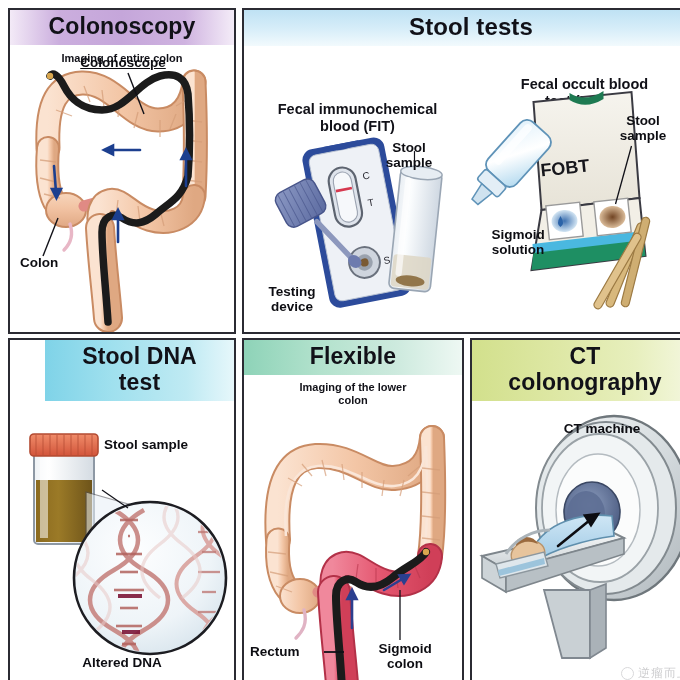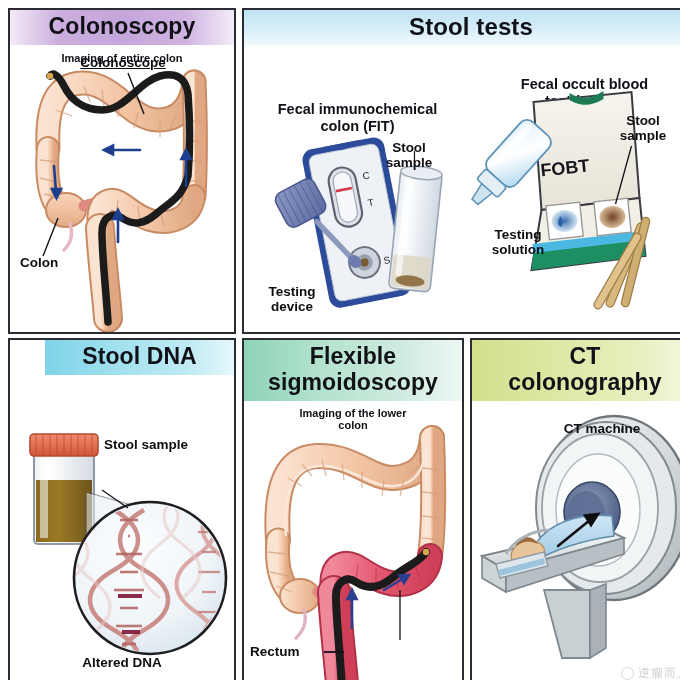--- a/index.html
+++ b/index.html
@@ -171,21 +171,21 @@
     <div class="lbl" style="left:58px;top:46px;width:110px;text-decoration:underline;">Colonoscope</div>
     <div class="lbl left" style="left:10px;top:246px;width:70px;">Colon</div>
   </div>
 
   <div class="panel span2">
     <div class="hdr hdr-stool">Stool tests</div>
 
     <div class="halfcol" style="left:0;width:50%;margin-top:25px;">
       <div class="sub sub-sm" style="margin-top:6px;">
         <div>Fecal immunochemical</div>
-        <div>colon (FIT)</div>
+        <div>blood (FIT)</div>
       </div>
 
       <svg class="art" viewBox="0 0 226 262">
         <defs>
           <linearGradient id="tubeG" x1="0" y1="0" x2="1" y2="0">
             <stop offset="0" stop-color="#e9eef3"></stop>
             <stop offset="0.3" stop-color="#fbfdfe"></stop>
             <stop offset="1" stop-color="#cfd8e2"></stop>
           </linearGradient>
           <linearGradient id="capG" x1="0" y1="0" x2="1" y2="1">
@@ -295,27 +295,28 @@
         <g stroke="#9c7a43" stroke-width="1.2">
           <rect x="150" y="150" width="8" height="90" rx="4" fill="#d8b87c" transform="rotate(22 154 195)"></rect>
           <rect x="160" y="146" width="8" height="92" rx="4" fill="#cfae72" transform="rotate(14 164 192)"></rect>
           <rect x="142" y="158" width="8" height="86" rx="4" fill="#e0c28c" transform="rotate(30 146 201)"></rect>
         </g>
 
         <path d="M160 76 L144 134" stroke="#111118" stroke-width="1.3" fill="none"></path>
       </svg>
 
       <div class="lbl" style="left:134px;top:44px;width:76px;">Stool sample</div>
-      <div class="lbl" style="left:4px;top:158px;width:86px;">Testing solution</div>
+      <div class="lbl" style="left:4px;top:158px;width:86px;">Sigmoid solution</div>
     </div>
   </div>
 
   <div class="panel">
     <div class="hdr hdr-dna">
       <div>Stool DNA</div>
+      <div>test</div>
     </div>
 
     <svg class="art" viewBox="0 0 224 350">
       <defs>
         <linearGradient id="jarG" x1="0" y1="0" x2="1" y2="0">
           <stop offset="0" stop-color="#eef2f5"></stop>
           <stop offset="0.25" stop-color="#ffffff"></stop>
           <stop offset="1" stop-color="#d4dbe2"></stop>
         </linearGradient>
         <linearGradient id="capR" x1="0" y1="0" x2="0" y2="1">
@@ -402,21 +403,20 @@
       <path d="M92 150 L118 168" stroke="#111118" stroke-width="1.2" fill="none"></path>
     </svg>
 
     <div class="lbl" style="left:92px;top:98px;width:88px;">Stool sample</div>
     <div class="lbl" style="left:0;right:0;top:316px;">Altered DNA</div>
   </div>
 
   <div class="panel">
     <div class="hdr hdr-sig">
       <div>Flexible</div>
-      <div>sigmoidoscopy</div>
     </div>
     <div class="sub" style="margin-top:6px;">
       <div>Imaging of the lower</div>
       <div>colon</div>
     </div>
 
     <svg class="art" viewBox="0 0 218 350">
       <defs>
         <linearGradient id="colonS" x1="0" y1="0" x2="1" y2="0">
           <stop offset="0" stop-color="#fbe3d1"></stop>
@@ -483,20 +483,21 @@
         <path d="M108 250 l-4.5 9 h9 z"></path>
         <path d="M140 250 L160 238" stroke-linecap="round"></path>
         <path d="M165 235 l-9.5 0.4 l4.5 7.6 z"></path>
       </g>
 
       <path d="M80 312 L100 312" stroke="#111118" stroke-width="1.8" fill="none"></path>
       <path d="M156 300 L156 250" stroke="#111118" stroke-width="1.3" fill="none"></path>
     </svg>
 
     <div class="lbl left" style="left:6px;top:305px;width:70px;">Rectum</div>
+    <div class="lbl" style="left:122px;top:302px;width:78px;">Sigmoid colon</div>
   </div>
 
   <div class="panel">
     <div class="hdr hdr-ct">
       <div>CT</div>
       <div>colonography</div>
     </div>
 
     <svg class="art" viewBox="0 0 226 350">
       <defs>

